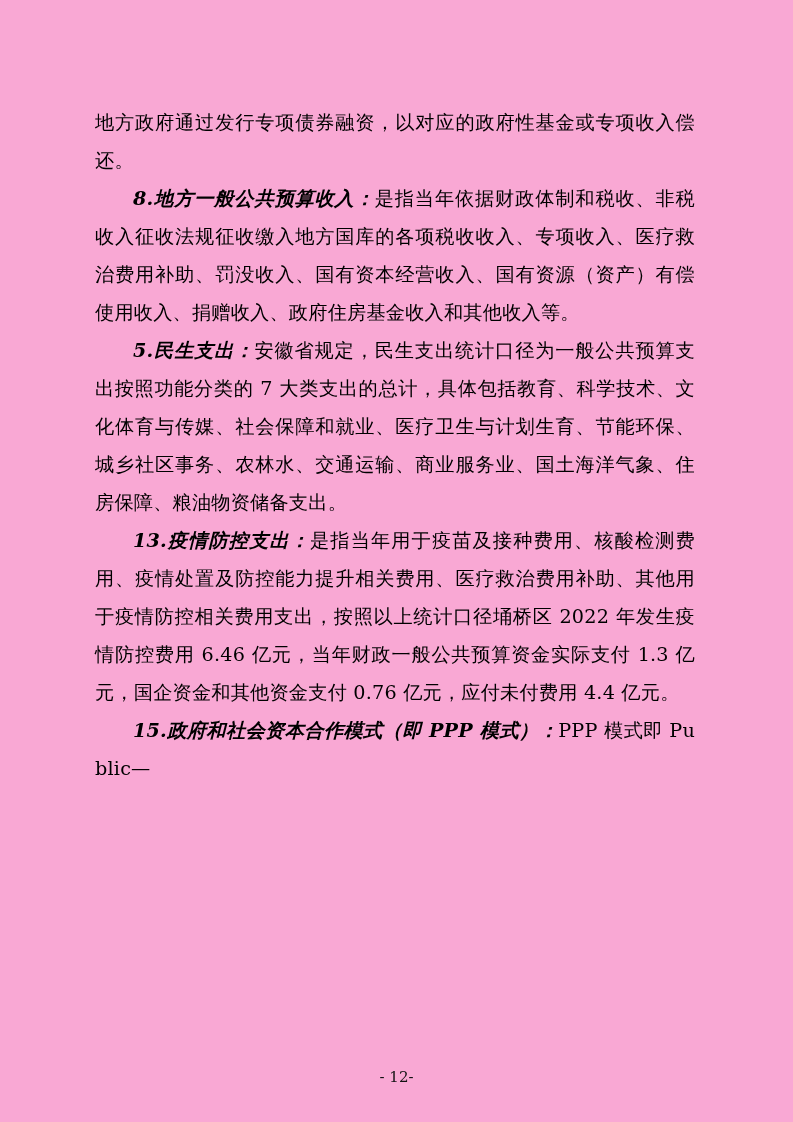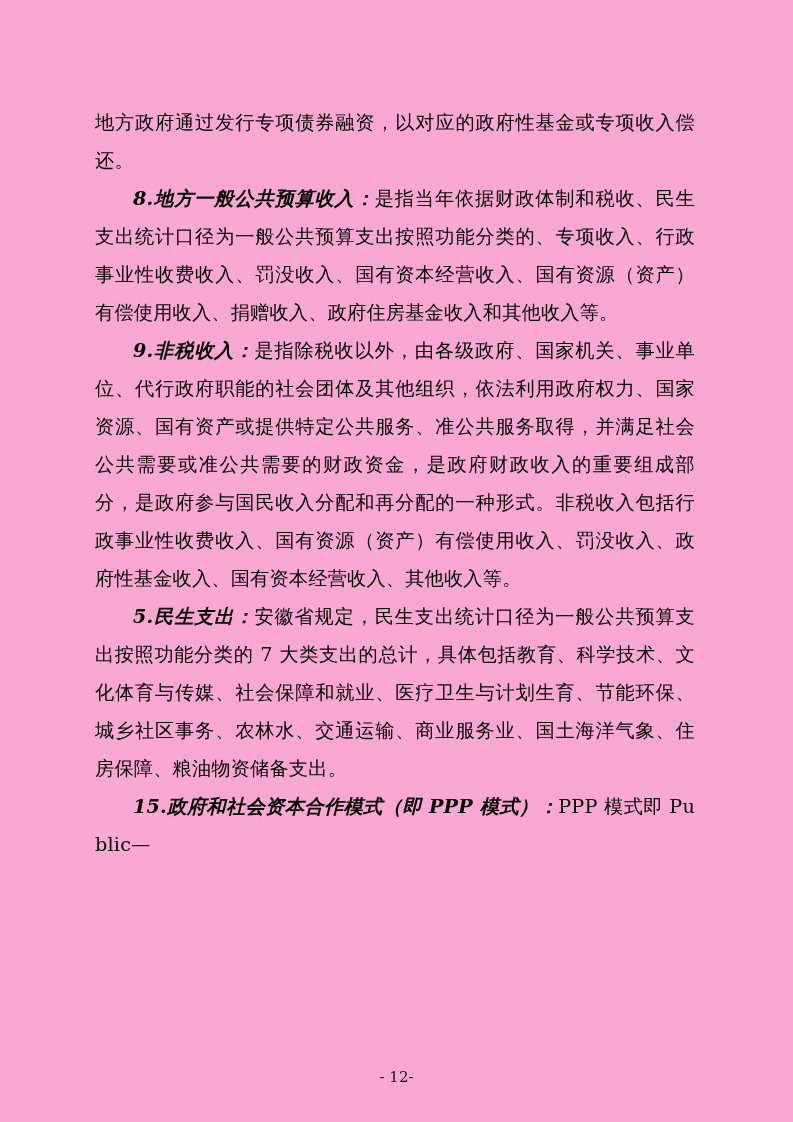--- a/index.html
+++ b/index.html
@@ -65,33 +65,33 @@
 
 <div class="page">
 
   <div class="content">
 
     <p class="para">
       <span>地方政府通过发行专项债券融资，以对应的政府性基金或专项收入偿还。</span>
     </p>
 
     <p class="para indent">
-      <b class="lead">8.地方一般公共预算收入：</b><span>是指当年依据财政体制和税收、民生支出统计口径为一般公共预算支出按照功能分类的、专项收入、行政事业性收费收入、罚没收入、国有资本经营收入、国有资源（资产）有偿使用收入、捐赠收入、政府住房基金收入和其他收入等。</span>
+      <b class="lead">8.地方一般公共预算收入：</b><span>是指当年依据财政体制和税收、非税收入征收法规征收缴入地方国库的各项税收收入、专项收入、医疗救治费用补助、罚没收入、国有资本经营收入、国有资源（资产）有偿使用收入、捐赠收入、政府住房基金收入和其他收入等。</span>
     </p>
 
-    <p class="para indent">
-      <b class="lead">9.非税收入：</b><span>是指除税收以外，由各级政府、国家机关、事业单位、代行政府职能的社会团体及其他组织，依法利用政府权力、国家资源、国有资产或提供特定公共服务、准公共服务取得，并满足社会公共需要或准公共需要的财政资金，是政府财政收入的重要组成部分，是政府参与国民收入分配和再分配的一种形式。非税收入包括行政事业性收费收入、国有资源（资产）有偿使用收入、罚没收入、政府性基金收入、国有资本经营收入、其他收入等。</span>
-    </p>
 
     <p class="para indent">
       <b class="lead">5.民生支出：</b><span>安徽省规定，民生支出统计口径为一般公共预算支出按照功能分类的 7 大类支出的总计，具体包括教育、科学技术、文化体育与传媒、社会保障和就业、医疗卫生与计划生育、节能环保、城乡社区事务、农林水、交通运输、商业服务业、国土海洋气象、住房保障、粮油物资储备支出。</span>
     </p>
 
 
 
+    <p class="para indent">
+      <b class="lead">13.疫情防控支出：</b><span>是指当年用于疫苗及接种费用、核酸检测费用、疫情处置及防控能力提升相关费用、医疗救治费用补助、其他用于疫情防控相关费用支出，按照以上统计口径埇桥区 2022 年发生疫情防控费用 6.46 亿元，当年财政一般公共预算资金实际支付 1.3 亿元，国企资金和其他资金支付 0.76 亿元，应付未付费用 4.4 亿元。</span>
+    </p>
 
     <p class="para indent">
       <b class="lead">15.政府和社会资本合作模式（即 PPP 模式）：</b><span>PPP 模式即 Public—</span>
     </p>
 
   </div>
 
   <div class="footer">- 12-</div>
 
 </div>

